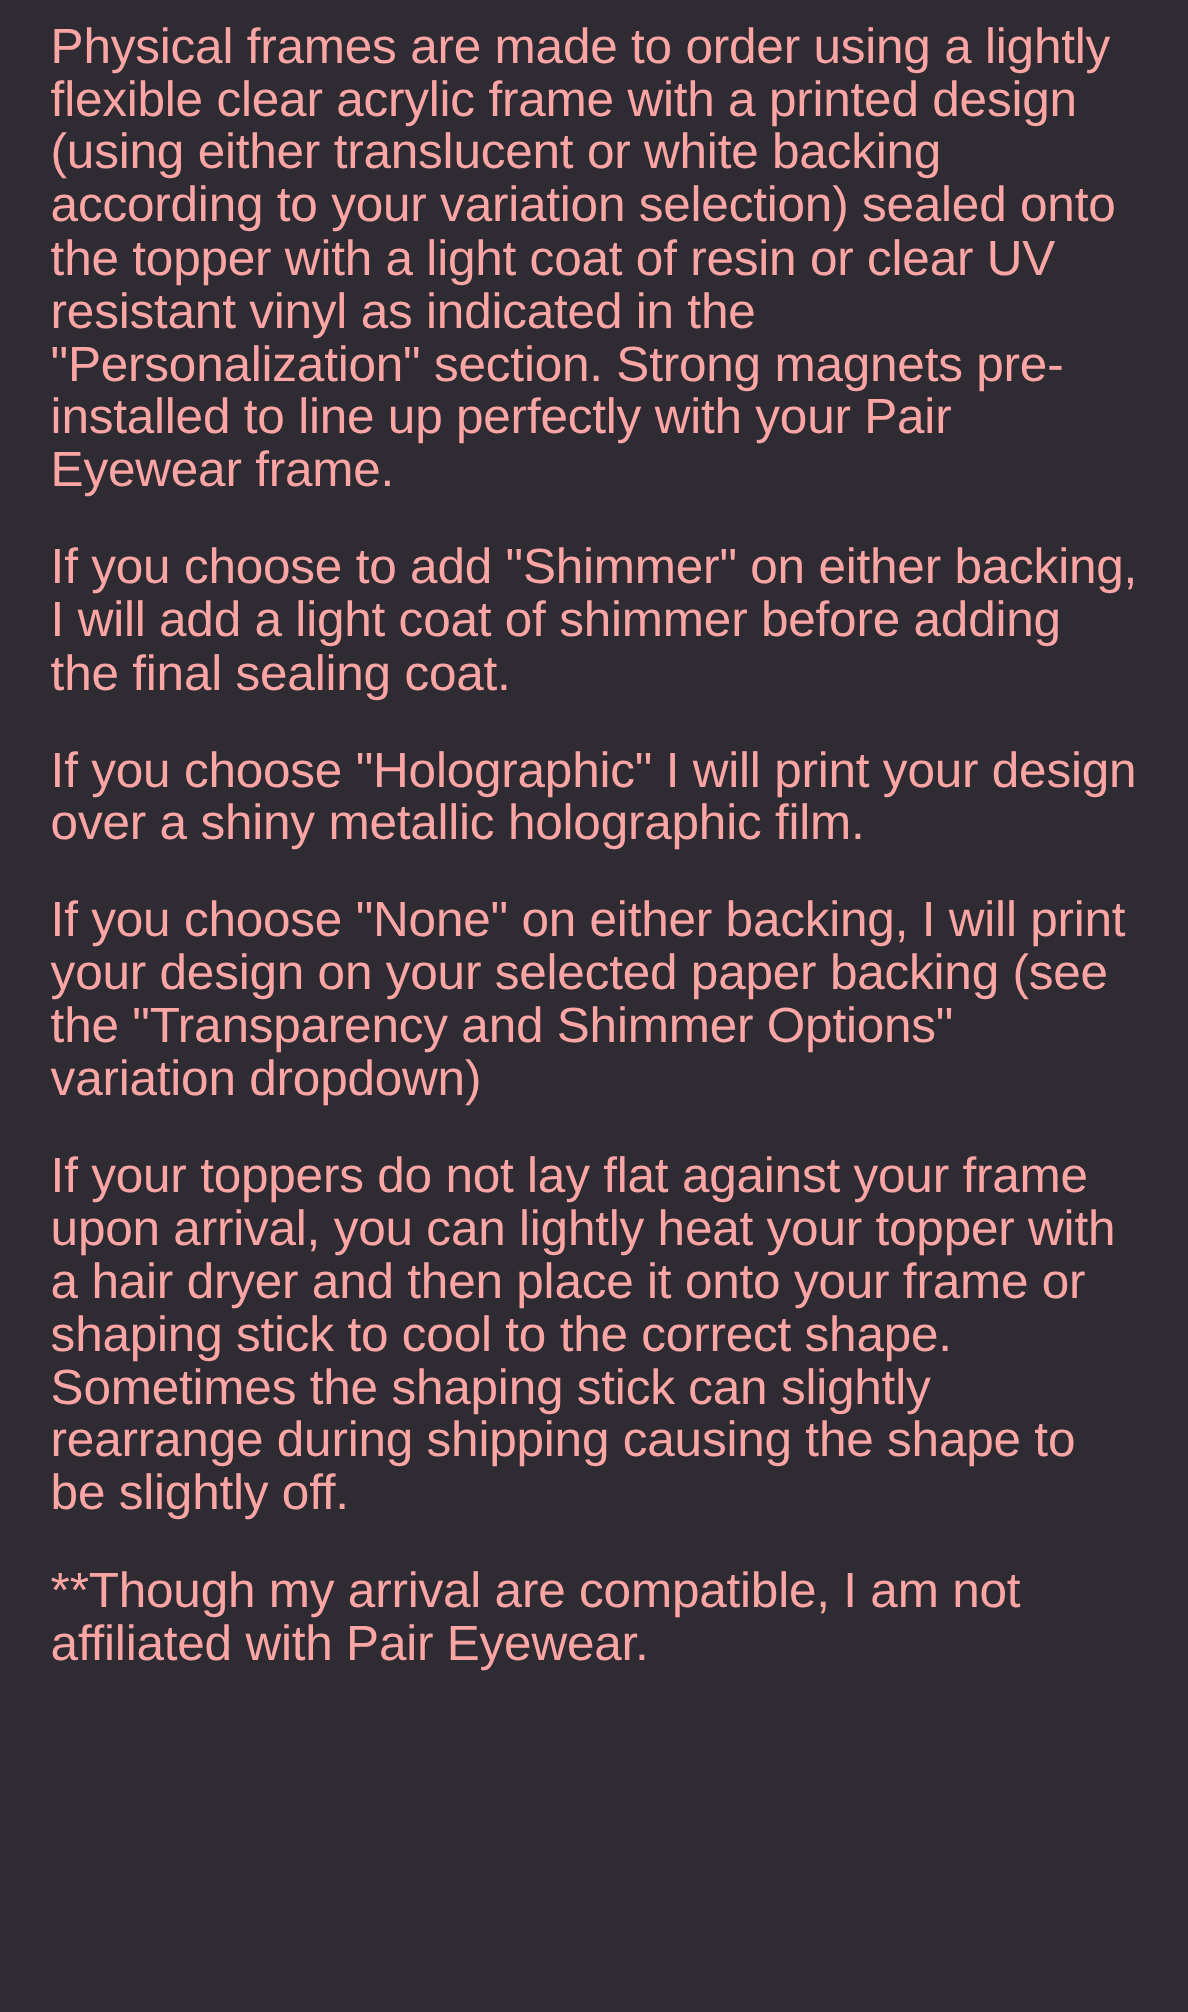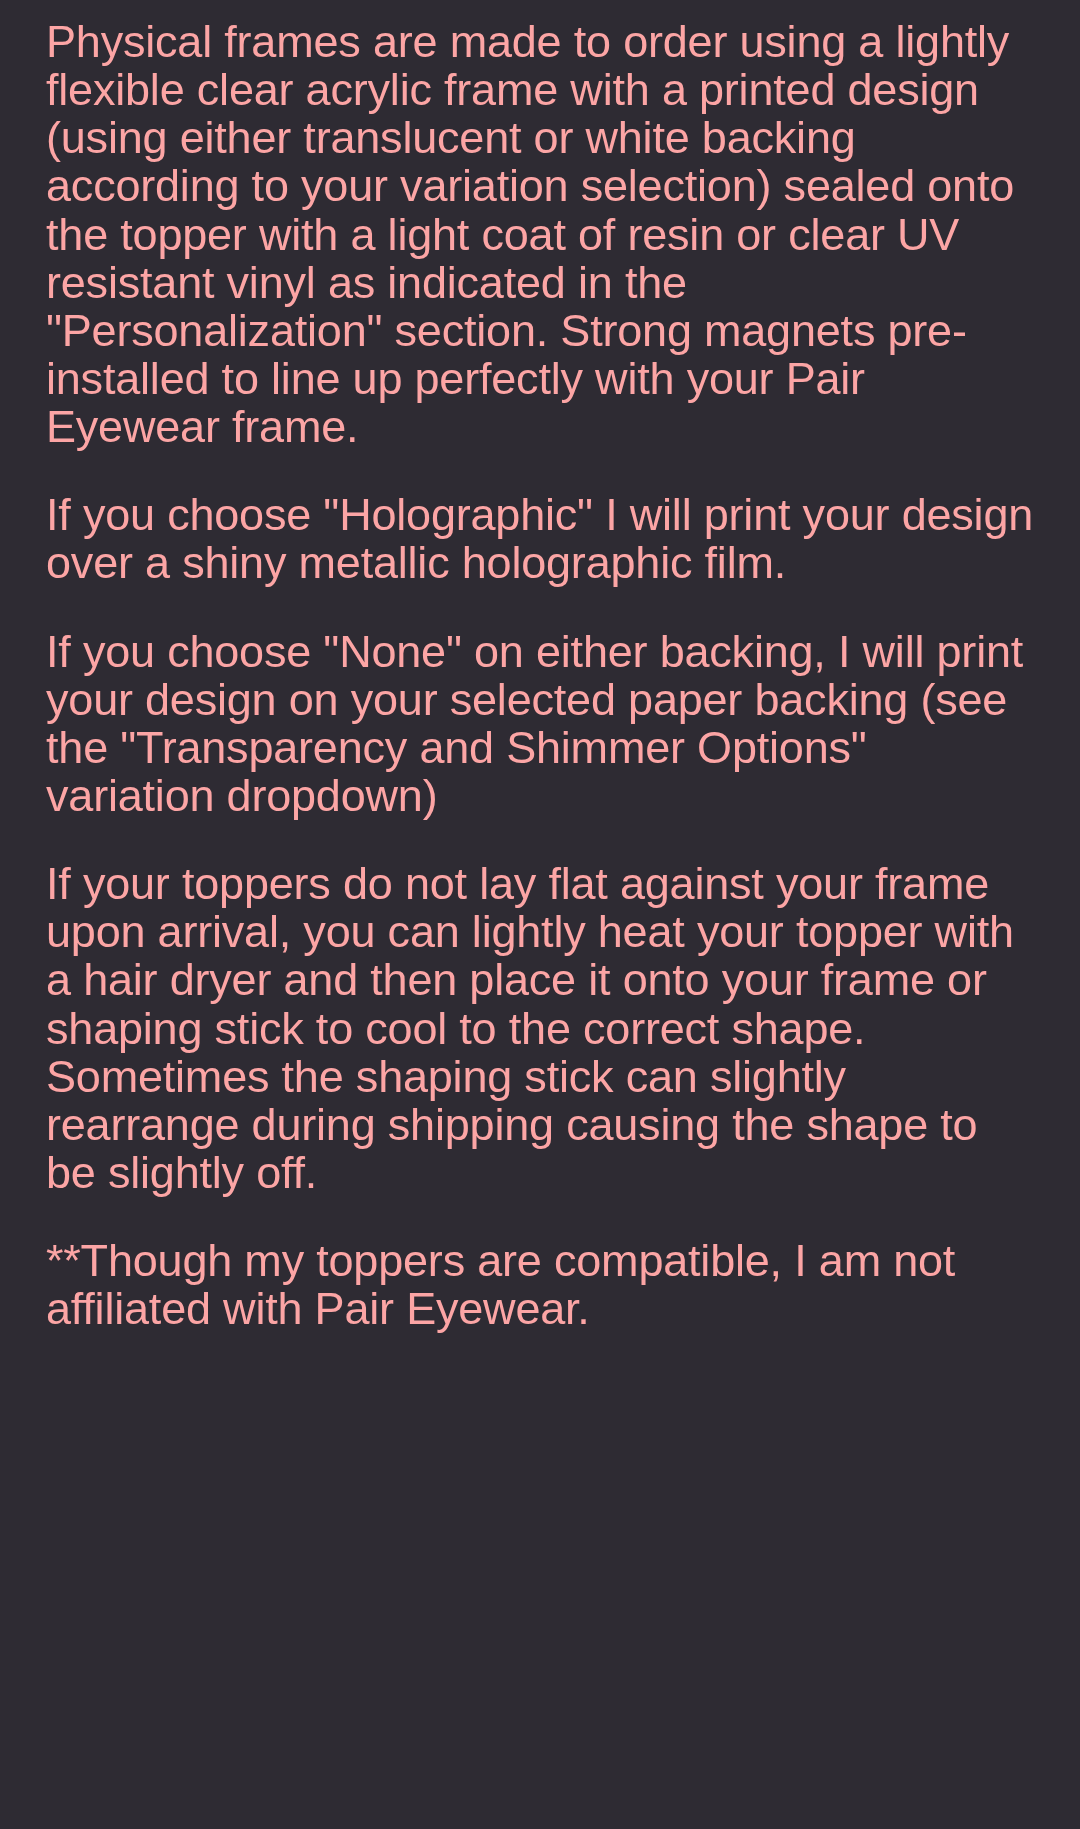--- a/index.html
+++ b/index.html
@@ -36,18 +36,19 @@
   .para:last-child {
     margin-bottom: 0;
   }
 </style>
 </head>
 <body>
 
 <div class="page">
   <div class="desc-body">
     <p class="para">Physical frames are made to order using a lightly flexible clear acrylic frame with a printed design (using either translucent or white backing according to your variation selection) sealed onto the topper with a light coat of resin or clear UV resistant vinyl as indicated in the "Personalization" section. Strong magnets pre-installed to line up perfectly with your Pair Eyewear frame.</p>
+    <p class="para">If you choose to add "Shimmer" on either backing, I will add a light coat of shimmer before adding the final sealing coat.</p>
     <p class="para">If you choose "Holographic" I will print your design over a shiny metallic holographic film.</p>
     <p class="para">If you choose "None" on either backing, I will print your design on your selected paper backing (see the "Transparency and Shimmer Options" variation dropdown)</p>
     <p class="para">If your toppers do not lay flat against your frame upon arrival, you can lightly heat your topper with a hair dryer and then place it onto your frame or shaping stick to cool to the correct shape. Sometimes the shaping stick can slightly rearrange during shipping causing the shape to be slightly off.</p>
-    <p class="para">**Though my toppers are compatible, I am not affiliated with Pair Eyewear.</p>
+    <p class="para">**Though my arrival are compatible, I am not affiliated with Pair Eyewear.</p>
   </div>
 </div>
 
 </body></html>

